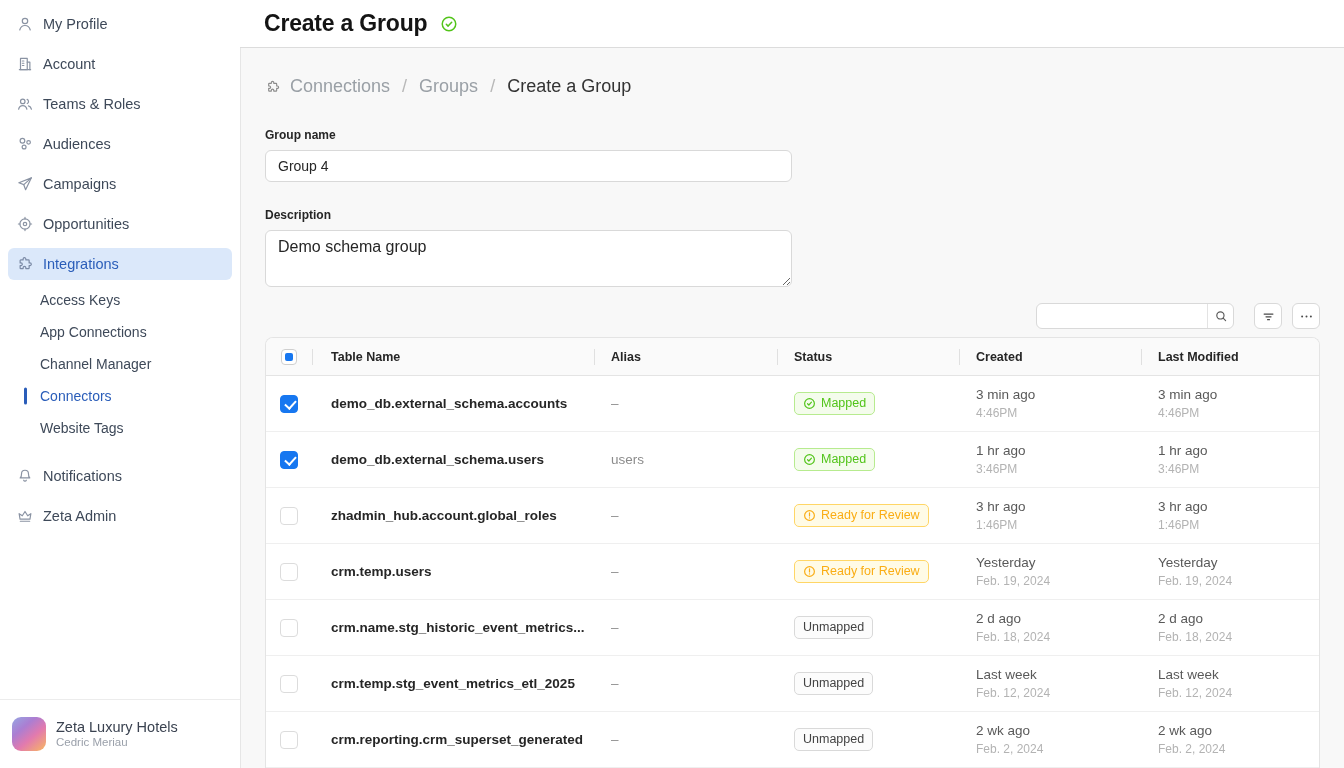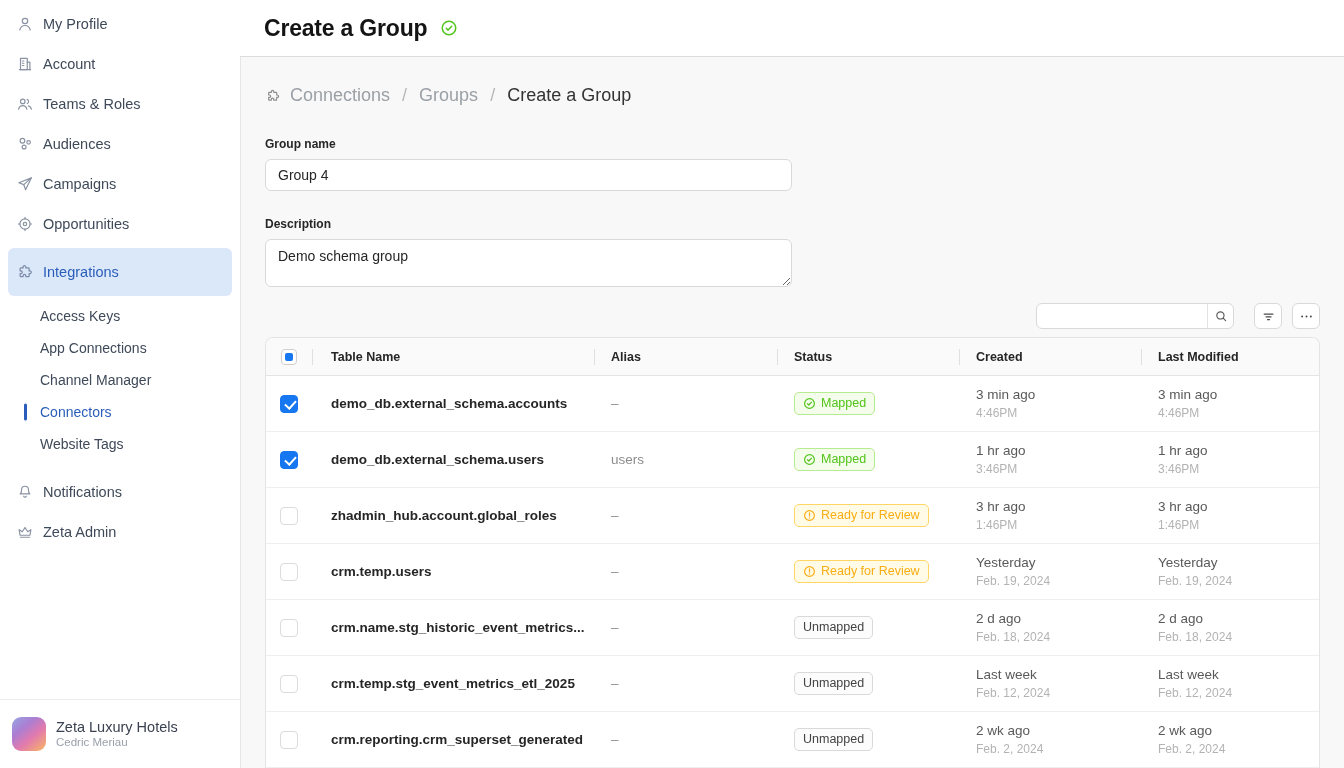--- a/index.html
+++ b/index.html
@@ -20,21 +20,21 @@
   }
   .nav { padding-top: 4px; text-align: center; }
   .nav-item {
     display: flex; align-items: center; gap: 9px;
     height: 40px; padding: 0 16px;
     font-size: 14.5px; color: #3e4959; cursor: pointer;
   }
   .nav-item .nicon { width: 18px; height: 18px; color: #8a93a3; flex: none; display: flex; }
   .nav-item .nicon svg { width: 18px; height: 18px; }
   .nav-item.active {
-    height: 48px; margin: 4px 8px; padding: 0 8px; border-radius: 6px;
+    height: 32px; margin: 4px 8px; padding: 0 8px; border-radius: 6px;
     background: #dbe8fa; color: #2a5db9;
   }
   .nav-item.active .nicon { color: #7b8aa6; }
   .sub-item {
     position: relative; display: flex; align-items: center;
     height: 32px; padding-left: 40px;
     font-size: 14px; color: #3e4959; cursor: pointer;
   }
   .sub-item.active { color: #2a5db9; }
   .sub-item.active::before {
@@ -77,23 +77,23 @@
   
   .field-label { margin-top: 31px; font-size: 12px; font-weight: bold; color: #262626; }
   .field-label.second { margin-top: 26px; }
   .text-input {
     display: block; margin-top: 8px; width: 527px; height: 32px;
     border: 1px solid #d9d9d9; border-radius: 6px; background: #fff;
     padding: 0 12px; font-size: 14px; color: #262626; outline: none;
     font-family: inherit;
   }
   .text-area {
-    display: block; margin-top: 8px; width: 527px; height: 48px;
+    display: block; margin-top: 8px; width: 527px; height: 57px;
     border: 1px solid #d9d9d9; border-radius: 6px; background: #fff;
-    padding: 7px 12px; font-size: 14px; color: #262626; outline: none;
+    padding: 7px 12px; font-size: 16px; color: #262626; outline: none;
     resize: both; font-family: inherit; line-height: 18px;
   }
 
   
   .toolbar { margin-top: 16px; display: flex; justify-content: flex-end; align-items: center; }
   .search-box {
     width: 198px; height: 26px; border: 1px solid #d9d9d9; border-radius: 6px;
     background: #fff; display: flex; align-items: stretch; overflow: hidden;
   }
   .search-box input {

